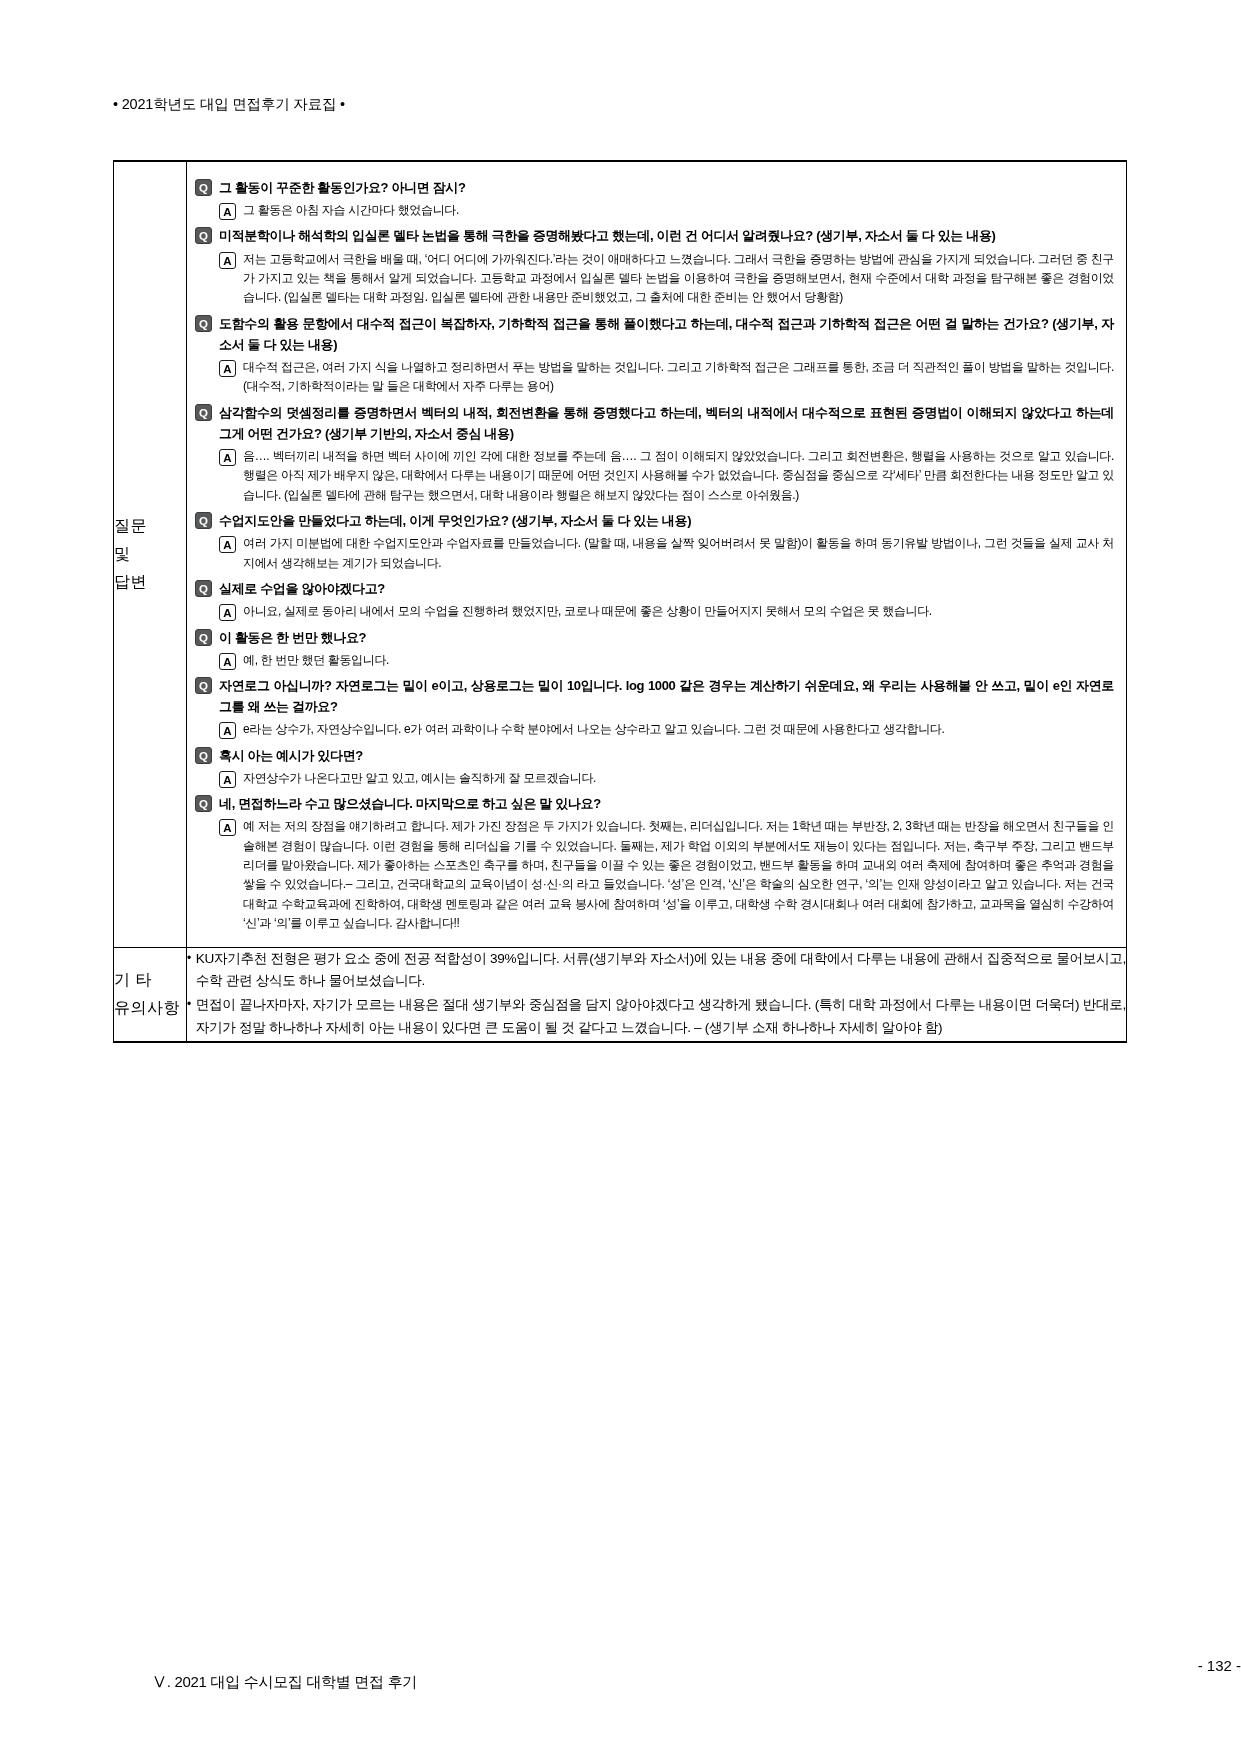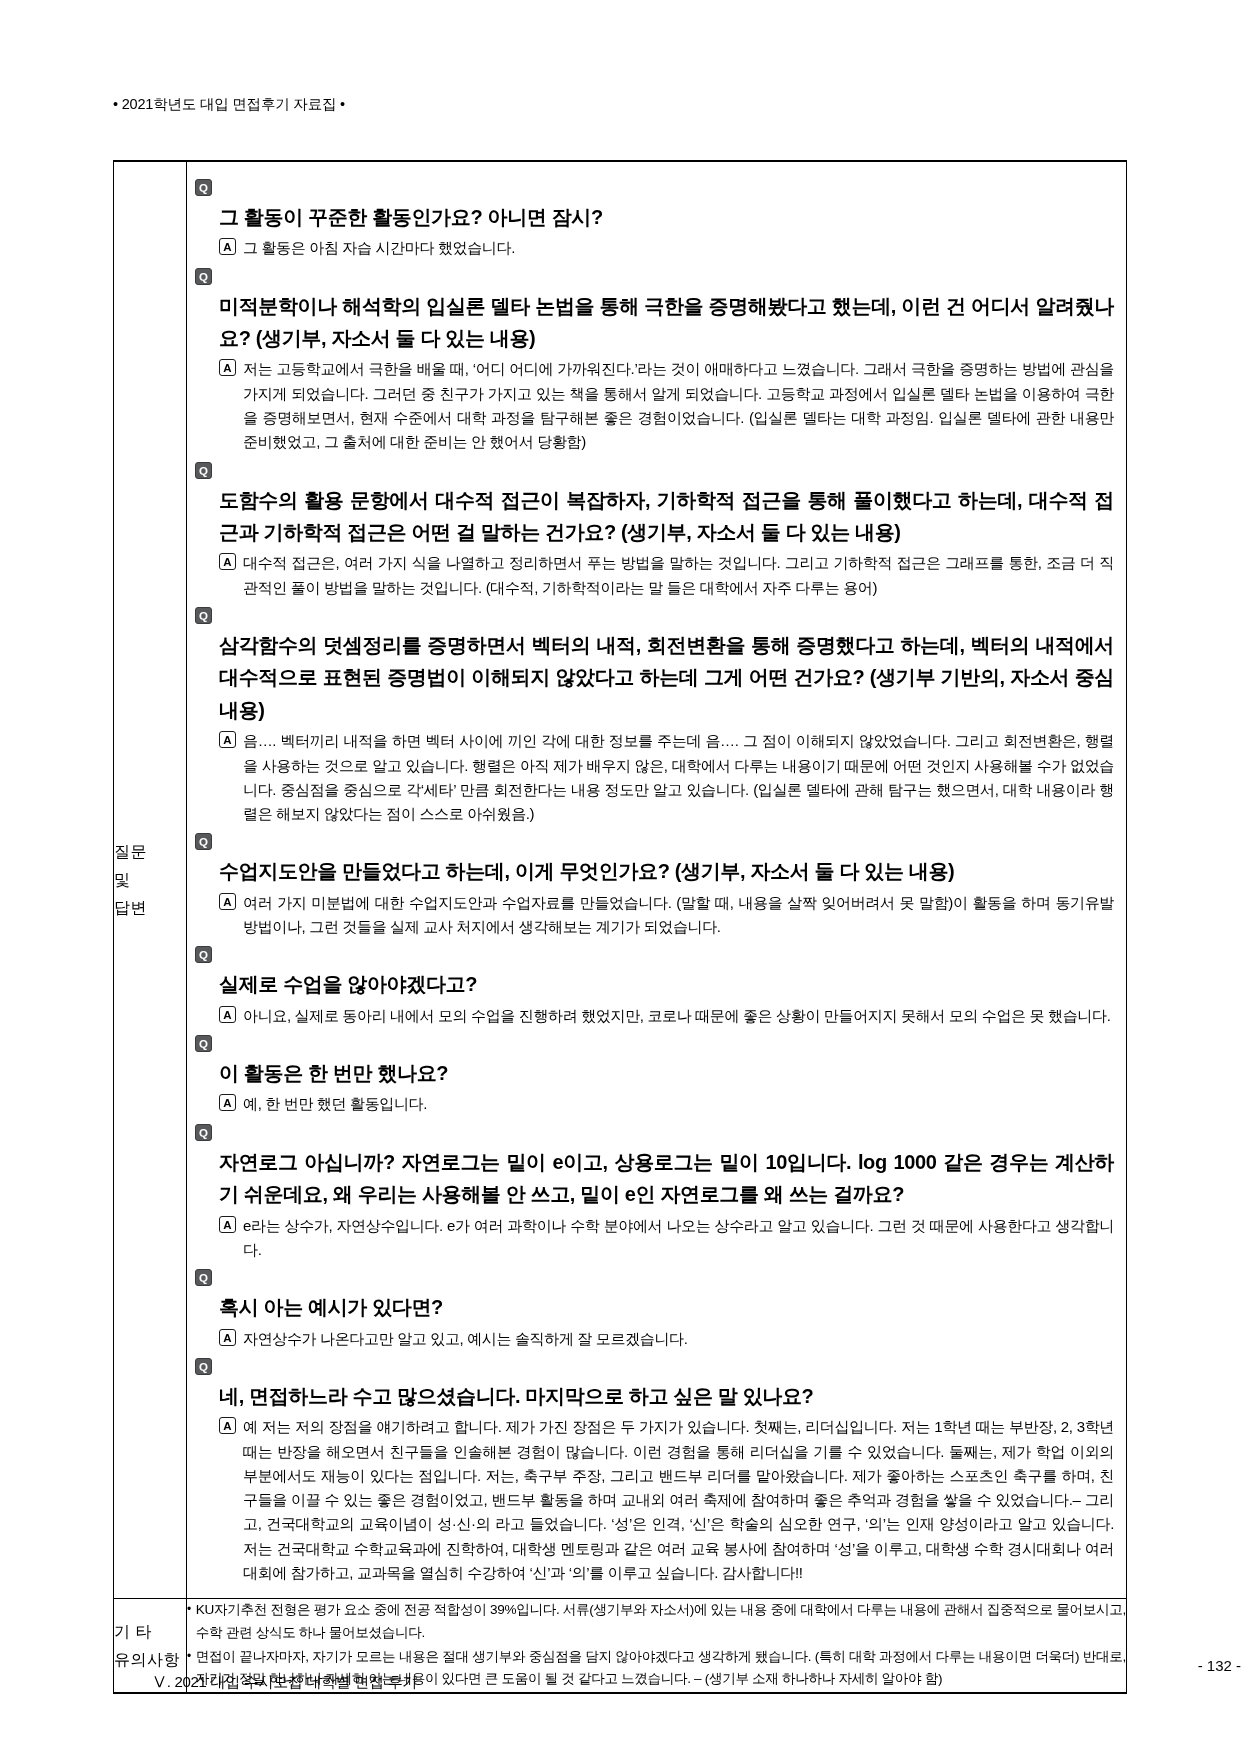--- a/index.html
+++ b/index.html
@@ -86,30 +86,29 @@
     background: #58595b;
     color: #ffffff;
     border: 1px solid #3b3c3e;
   }
   .badge-a {
     background: #ffffff;
     color: #000000;
     border: 1px solid #1a1a1a;
   }
   .q-text {
-    font-size: 20px;
+    font-size: 13px;
     font-weight: bold;
     line-height: 1.62;
     letter-spacing: -0.35px;
     text-align: justify;
     flex: 1 1 auto;
-    margin-top: 24px;
   }
   .a-text {
-    font-size: 15px;
+    font-size: 12px;
     line-height: 1.62;
     letter-spacing: -0.35px;
     text-align: justify;
     flex: 1 1 auto;
   }
   .notes-cell {
     padding: 12px 14px 12px 10px;
   }
   .note-item {
     display: flex;

